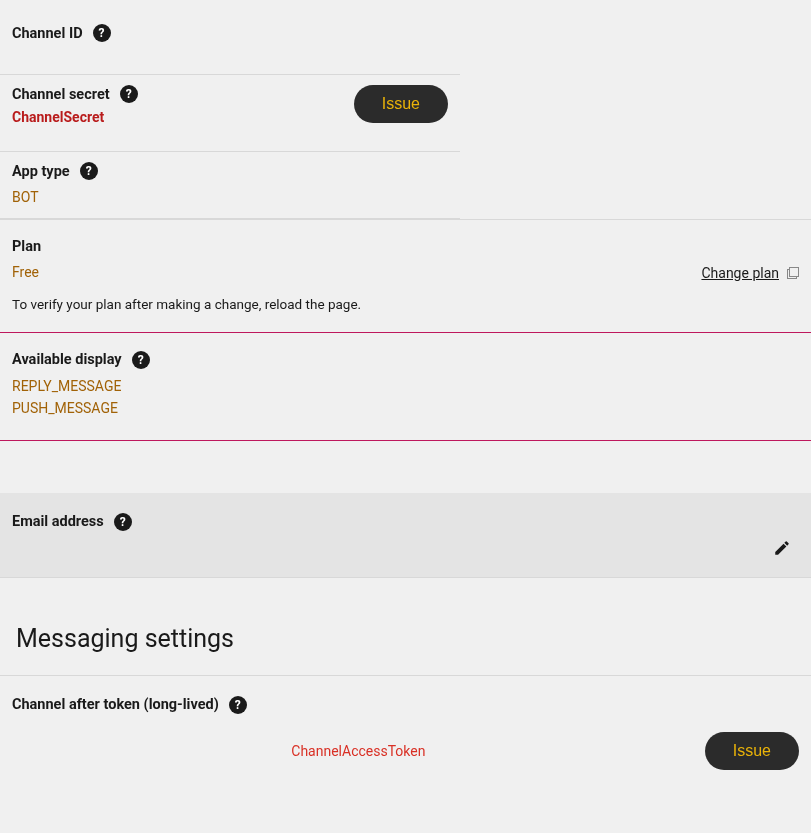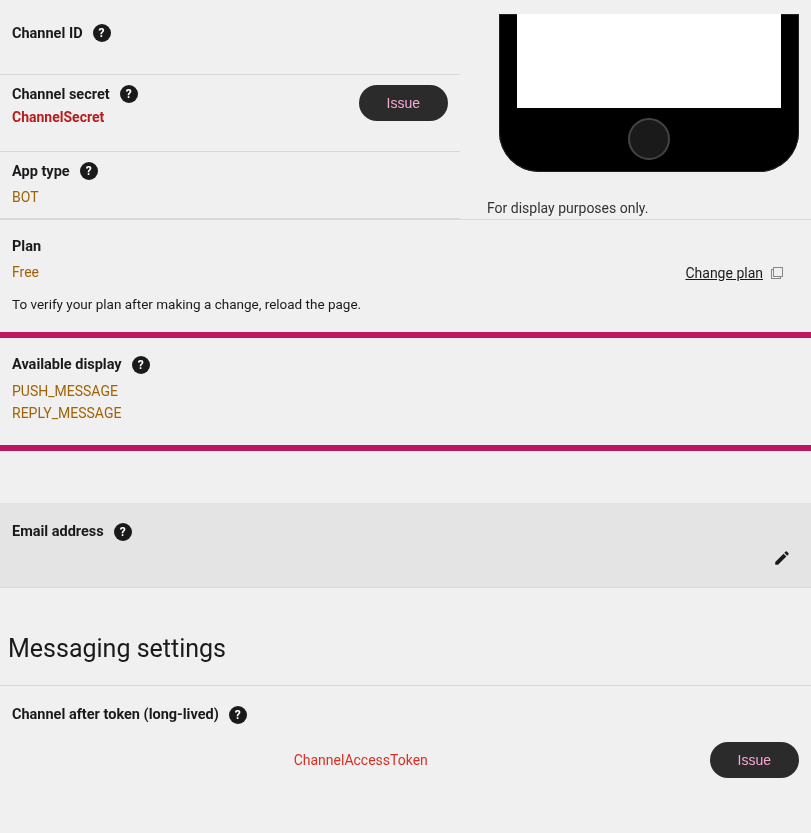--- a/index.html
+++ b/index.html
@@ -5,22 +5,22 @@
     * { box-sizing: border-box; margin: 0; padding: 0; }
     body {
       font-family: -apple-system, BlinkMacSystemFont, "Segoe UI", Roboto, "Helvetica Neue", Arial, sans-serif;
       background: #f0f0f0;
       color: #1a1a1a;
       font-size: 14px;
       width: 811px;
     }
     .section {
       background: #f0f0f0;
-      border-bottom: 6px solid #be185d;
-      padding: 18px 28px 20px 12px;
+      border-bottom: 1px solid #be185d;
+      padding: 18px 12px 20px 12px;
       position: relative;
     }
     .section.no-border { border-bottom: none; }
     .label-row {
       display: flex;
       align-items: center;
       gap: 10px;
       margin-bottom: 6px;
     }
     .label {
@@ -52,25 +52,25 @@
       margin-top: 2px;
       font-weight: bold;
     }
     .note {
       font-size: 13.5px;
       color: #1a1a1a;
       margin-top: 12px;
     }
     .btn-dark {
       background: #2b2b2b;
-      color: #f9a8d4;
+      color: #eab308;
       border: none;
       border-radius: 22px;
       padding: 10px 28px;
-      font-size: 14px;
+      font-size: 16px;
       font-weight: 500;
       cursor: pointer;
     }
     .top-flex {
       display: flex;
       align-items: flex-start;
     }
     .left-col { flex: 0 0 460px; }
     .right-col {
       flex: 1;
@@ -169,21 +169,21 @@
       position: absolute;
       right: 20px;
       bottom: 20px;
       cursor: pointer;
     }
     .edit-icon svg { display: block; }
     .heading {
       font-size: 25px;
       font-weight: 400;
       color: #1a1a1a;
-      padding: 36px 12px 22px 8px;
+      padding: 36px 12px 22px 16px;
       border-bottom: 1px solid #d8d8d8;
     }
     .token-section {
       padding: 20px 12px 8px 12px;
     }
     .token-body {
       display: flex;
       justify-content: space-between;
       align-items: center;
       margin-top: 18px;
@@ -227,27 +227,20 @@
     <div class="section no-border" style="padding-bottom:10px;">
       <div class="label-row">
         <span class="label">App type</span>
         <span class="help-icon">?</span>
       </div>
       <div class="value">BOT</div>
     </div>
 
   </div>
 
-  <div class="right-col">
-    <div class="phone">
-      <div class="phone-screen"></div>
-      <div class="phone-home"></div>
-    </div>
-    <div class="phone-caption">For display purposes only.</div>
-  </div>
 </div>
 
 <div class="section" style="border-top:1px solid #d8d8d8;">
   <div class="label-row">
     <span class="label">Plan</span>
   </div>
   <div class="plan-row">
     <span class="value">Free</span>
     <a class="change-plan">
       <span>Change plan</span>
@@ -255,22 +248,22 @@
     </a>
   </div>
   <div class="note">To verify your plan after making a change, reload the page.</div>
 </div>
 
 <div class="section">
   <div class="label-row">
     <span class="label">Available display</span>
     <span class="help-icon">?</span>
   </div>
+  <div class="value">REPLY_MESSAGE</div>
   <div class="value">PUSH_MESSAGE</div>
-  <div class="value">REPLY_MESSAGE</div>
 </div>
 
 <div class="spacer"></div>
 
 <div class="email-section">
   <div class="label-row">
     <span class="label">Email address</span>
     <span class="help-icon">?</span>
   </div>
   <span class="edit-icon">

